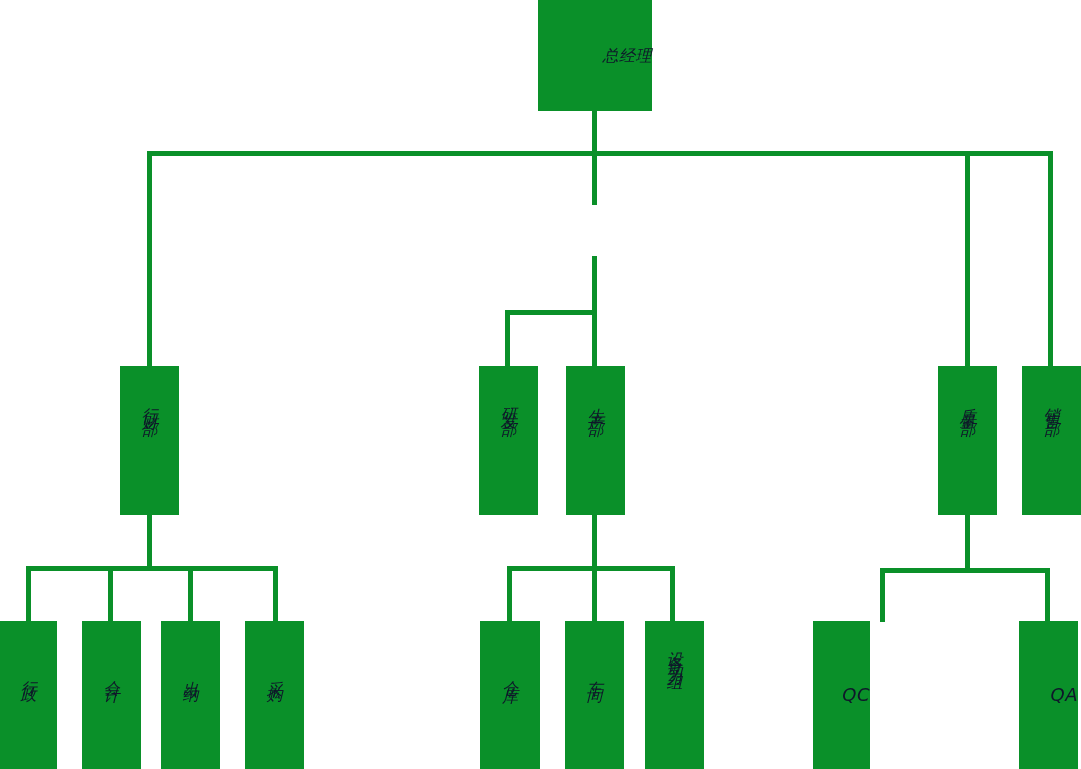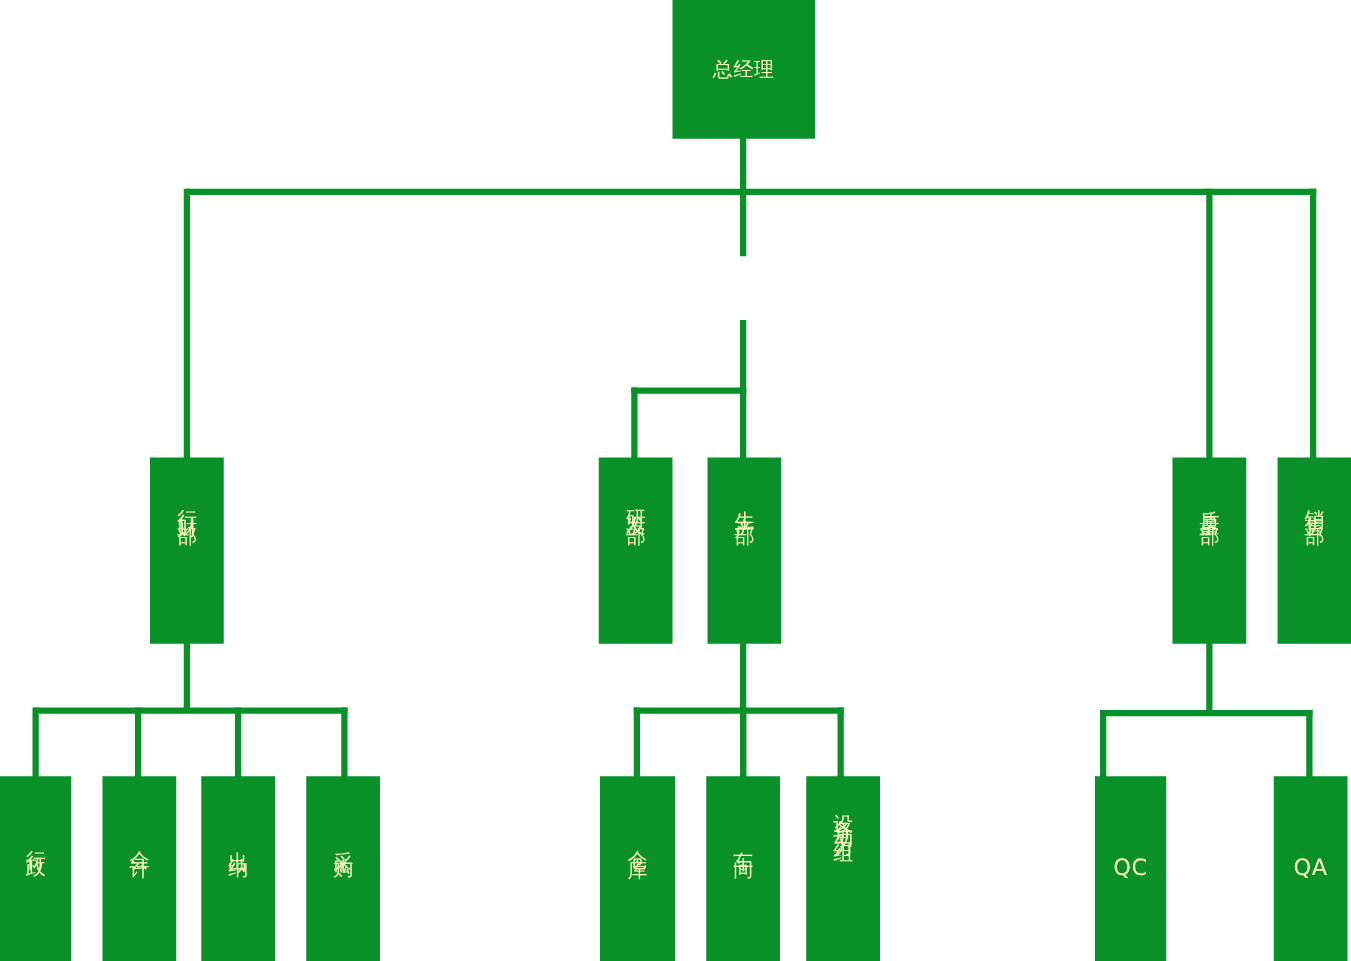--- a/index.html
+++ b/index.html
@@ -13,26 +13,27 @@
   #chart-root {
     position: relative;
     width: 1081px;
     height: 769px;
     overflow: hidden;
     background: #ffffff;
   }
   .node {
     position: absolute;
     background: #0a9029;
-    color: #fef9c3;
+    color: #0f172a;
     box-sizing: border-box;
     display: flex;
     align-items: center;
-    justify-content: center;
+    justify-content: flex-end;
     z-index: 2;
+    font-style: italic;
   }
   .node .label {
     display: block;
     text-align: center;
     line-height: 1.22;
     letter-spacing: 0.5px;
     font-weight: 400;
   }
   
   .node.h .label {
@@ -148,21 +149,21 @@
   </div>
 
   <div class="node v" style="left:565px; top:621px; width:59px; height:148px;">
     <span class="label" style="margin:47px auto 0;">车间</span>
   </div>
 
   <div class="node v" style="left:645px; top:621px; width:59px; height:148px;">
     <span class="label" style="margin:17px auto 0;">设备动力组</span>
   </div>
 
-  <div class="node latin" style="left:876px; top:621px; width:57px; height:148px; align-items:center;">
+  <div class="node latin" style="left:813px; top:621px; width:57px; height:148px; align-items:center;">
     <span class="label">QC</span>
   </div>
 
   <div class="node latin" style="left:1019px; top:621px; width:59px; height:148px; align-items:center;">
     <span class="label">QA</span>
   </div>
 
 </div>
 
 </body></html>

